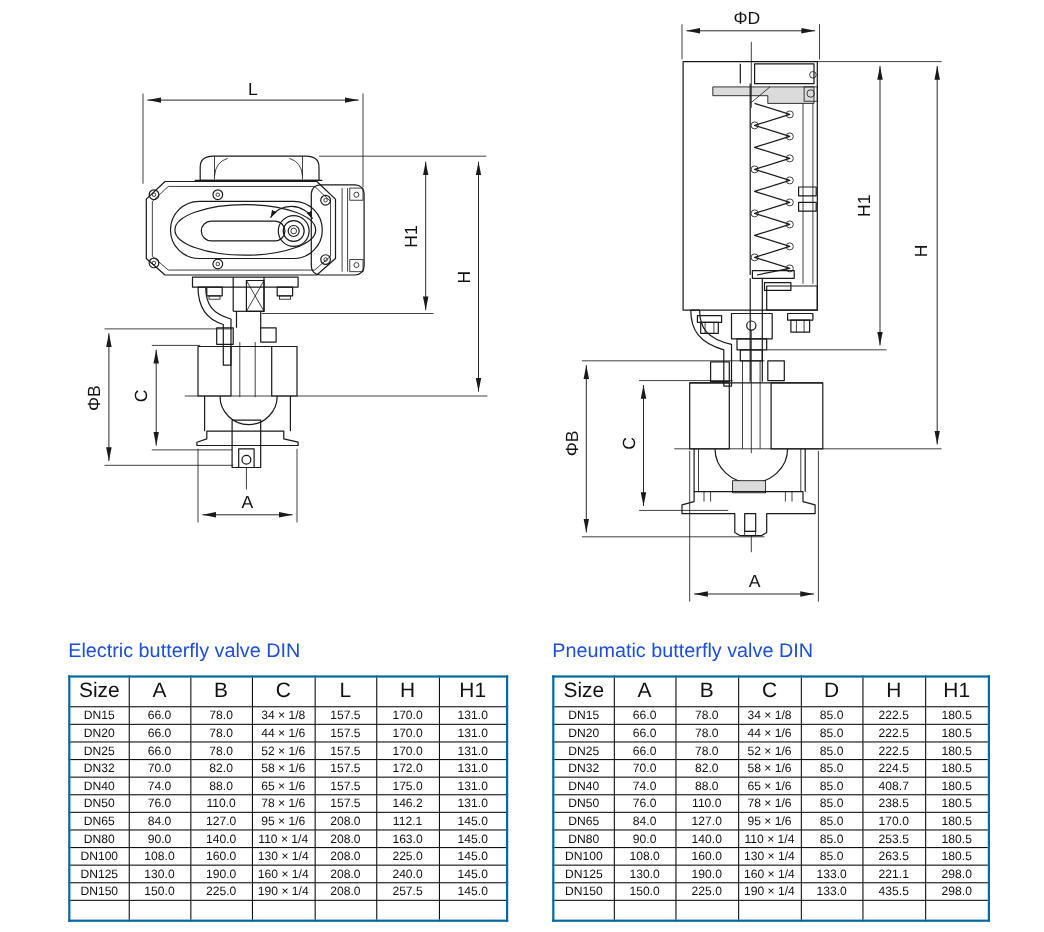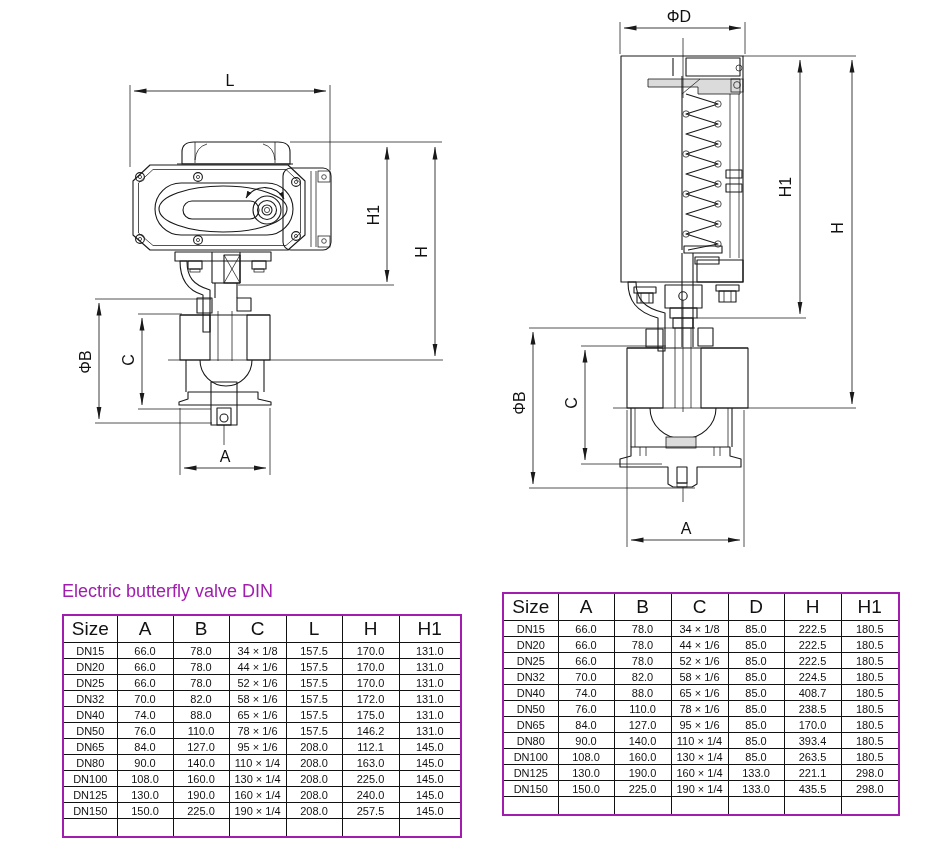--- a/index.html
+++ b/index.html
@@ -5,22 +5,22 @@
   html,body{margin:0;padding:0}
   body{width:949px;height:847px;position:relative;background:#fff;overflow:hidden;
        font-family:"Liberation Sans",sans-serif;color:#111}
   svg{position:absolute;top:0}
   svg .ln{fill:none;stroke:#1a1a1a;stroke-width:1.1;stroke-linejoin:round}
   svg .th{fill:none;stroke:#1a1a1a;stroke-width:0.75}
   svg .dim{fill:none;stroke:#1a1a1a;stroke-width:0.85}
   svg text{font-family:"Liberation Sans",sans-serif}
   svg .dl{font-size:16px;fill:#111}
   .tbl{position:absolute;top:580px}
-  .tbl-title{font-size:18px;line-height:22px;color:#a21caf;margin:0}
-  table{border-collapse:collapse;table-layout:fixed;border:2px solid #a21caf;margin-top:12px}
+  .tbl-title{font-size:18px;line-height:22px;color:#1d4ed8;margin:0}
+  table{border-collapse:collapse;table-layout:fixed;border:2px solid #0369a1;margin-top:12px}
   th,td{border:1px solid #111;text-align:center;vertical-align:middle;padding:0;
         overflow:hidden;white-space:nowrap;color:#111}
   th{height:26px;font-size:19px;font-weight:400}
   td{height:15px;font-size:11px}
   tbody tr:last-child td{height:17px}
 </style>
 </head>
 <body>
 
 <svg style="left:0" width="470" height="560" viewBox="0 0 470 560">
@@ -404,20 +404,21 @@
           <td></td>
           <td></td>
           <td></td>
           <td></td>
         </tr>
       </tbody>
   </table>
 </div>
 
 <div class="tbl" style="left:502px">
+  <div class="tbl-title">Pneumatic butterfly valve DIN</div>
   <table style="width:398px">
     <colgroup>
       <col style="width:55px">
         <col style="width:56px">
         <col style="width:57px">
       <col style="width:57px">
         <col style="width:56px">
         <col style="width:57px">
         <col>
     </colgroup>
@@ -495,21 +496,21 @@
           <td>85.0</td>
           <td>170.0</td>
           <td>180.5</td>
         </tr>
         <tr>
           <td>DN80</td>
           <td>90.0</td>
           <td>140.0</td>
           <td>110 × 1/4</td>
           <td>85.0</td>
-          <td>393.4</td>
+          <td>253.5</td>
           <td>180.5</td>
         </tr>
         <tr>
           <td>DN100</td>
           <td>108.0</td>
           <td>160.0</td>
           <td>130 × 1/4</td>
           <td>85.0</td>
           <td>263.5</td>
           <td>180.5</td>

